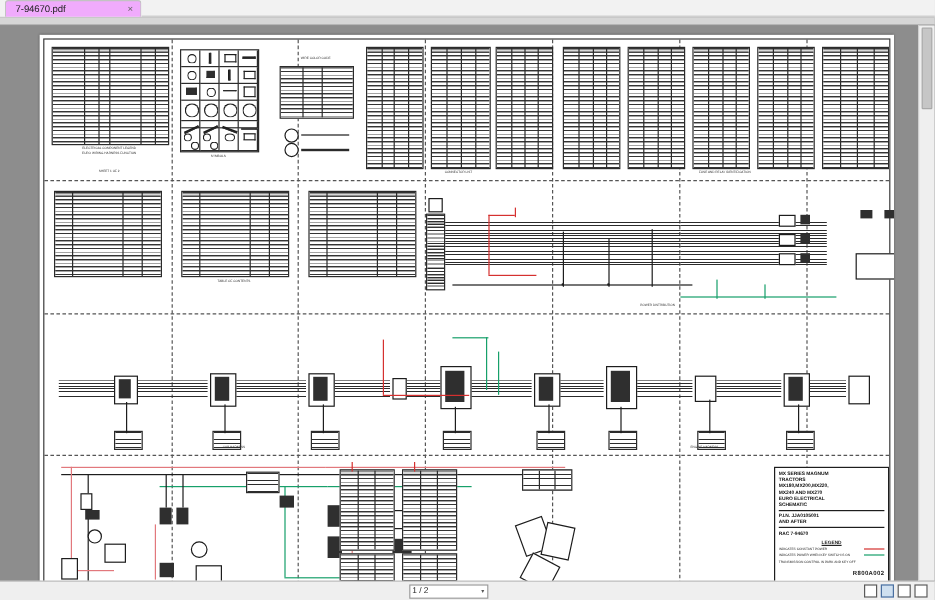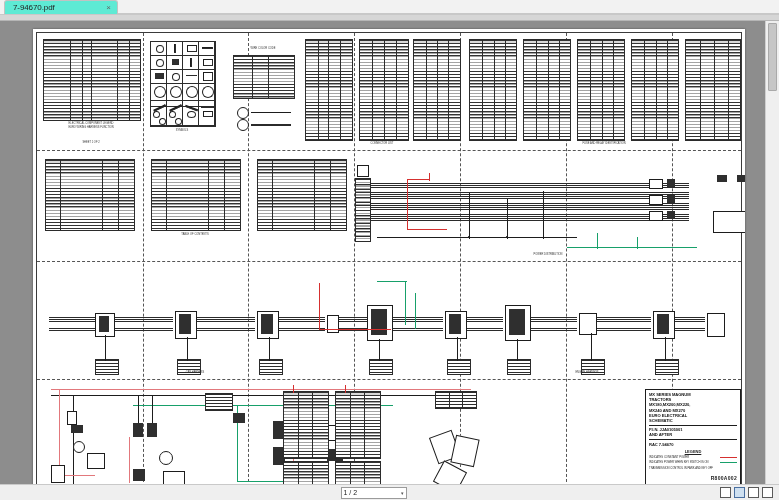--- a/index.html
+++ b/index.html
@@ -8,21 +8,21 @@
     background:#8d8d8d;
     font-family:"Liberation Sans",sans-serif;
     font-size:9px;color:#222;
     -webkit-font-smoothing:none;
   }
   .app{position:relative;width:779px;height:500px;display:flex;flex-direction:column;}
 
   
   .tabbar{height:14px;background:#f2f2f2;border-bottom:1px solid #c8c8c8;
           display:flex;align-items:flex-end;flex:0 0 auto;position:relative;}
-  .tab{height:13px;min-width:100px;background:#5eead4;border:1px solid #c2c2c2;
+  .tab{height:13px;min-width:100px;background:#f0abfc;border:1px solid #c2c2c2;
        border-bottom:none;border-top-left-radius:3px;border-top-right-radius:3px;
        display:flex;align-items:center;padding:0 4px 0 8px;margin-left:4px;gap:6px;}
   .tab-title{font-size:8px;color:#222;white-space:nowrap;flex:1;letter-spacing:-0.1px;}
   .tab-close{font-size:8px;color:#666;width:9px;text-align:center;cursor:pointer;}
   .tabbar-rest{flex:1;height:13px;background:#f2f2f2;border-bottom:1px solid #c8c8c8;}
 
   
   .toolbar{height:5px;background:#d6d6d6;border-bottom:1px solid #b5b5b5;flex:0 0 auto;}
 
   

